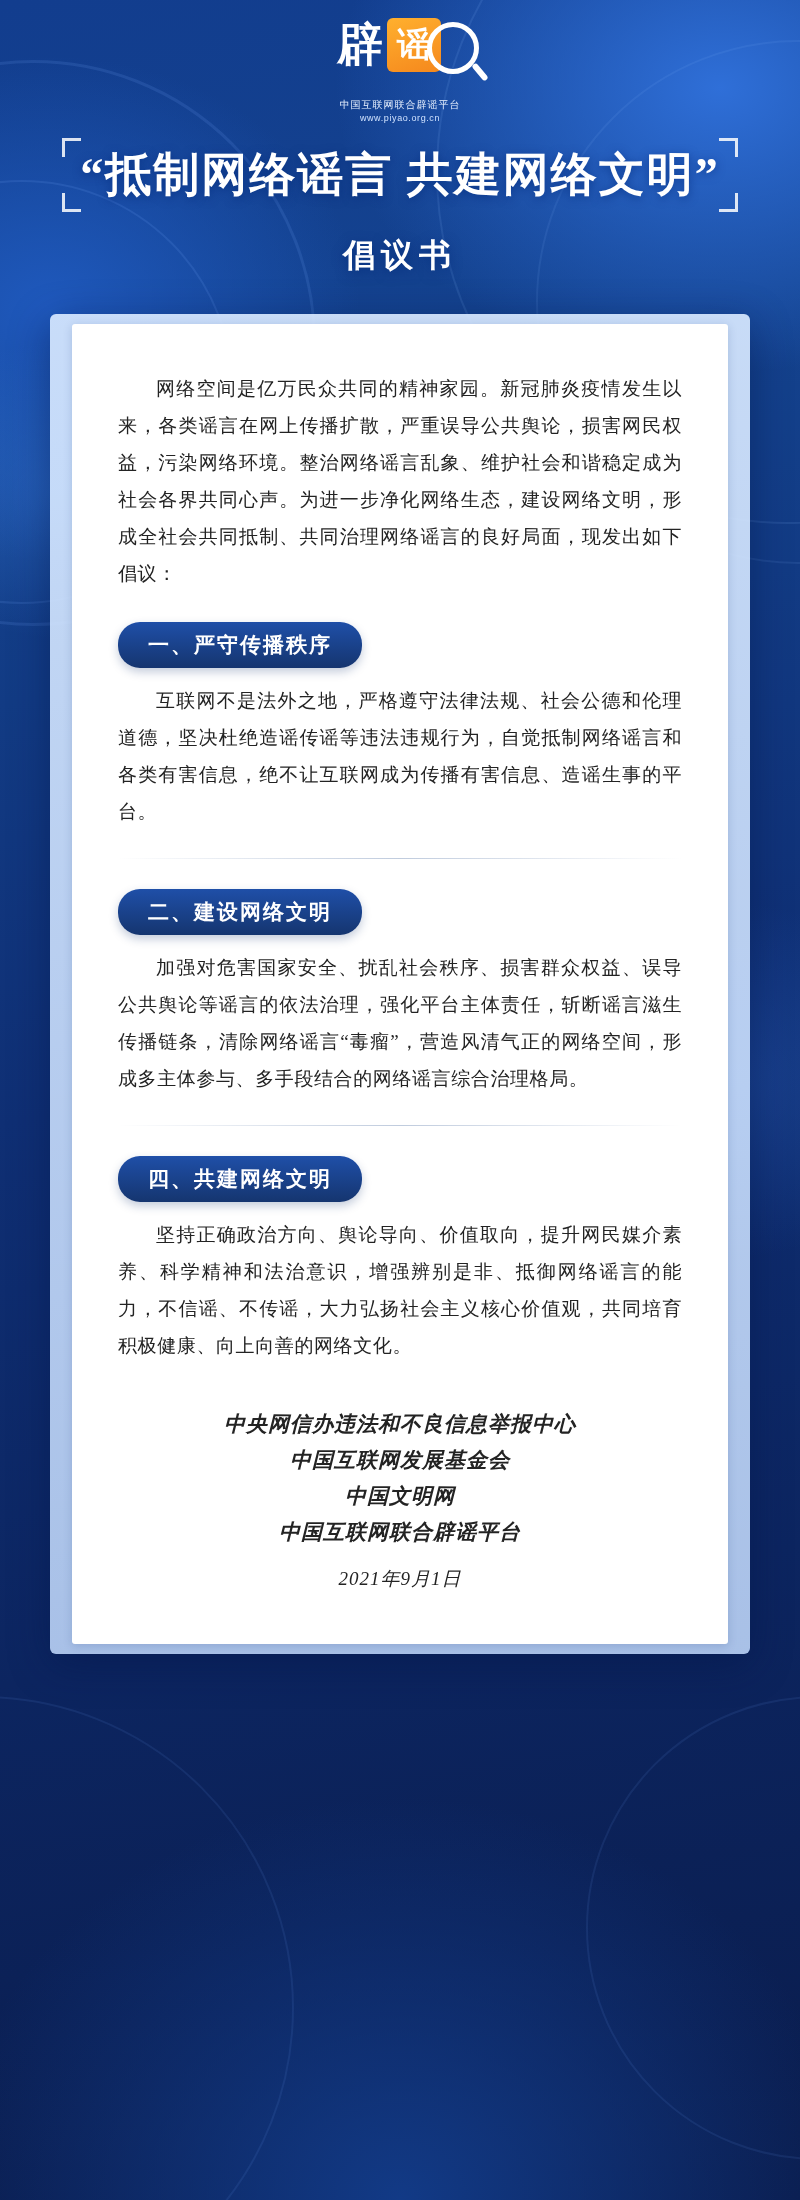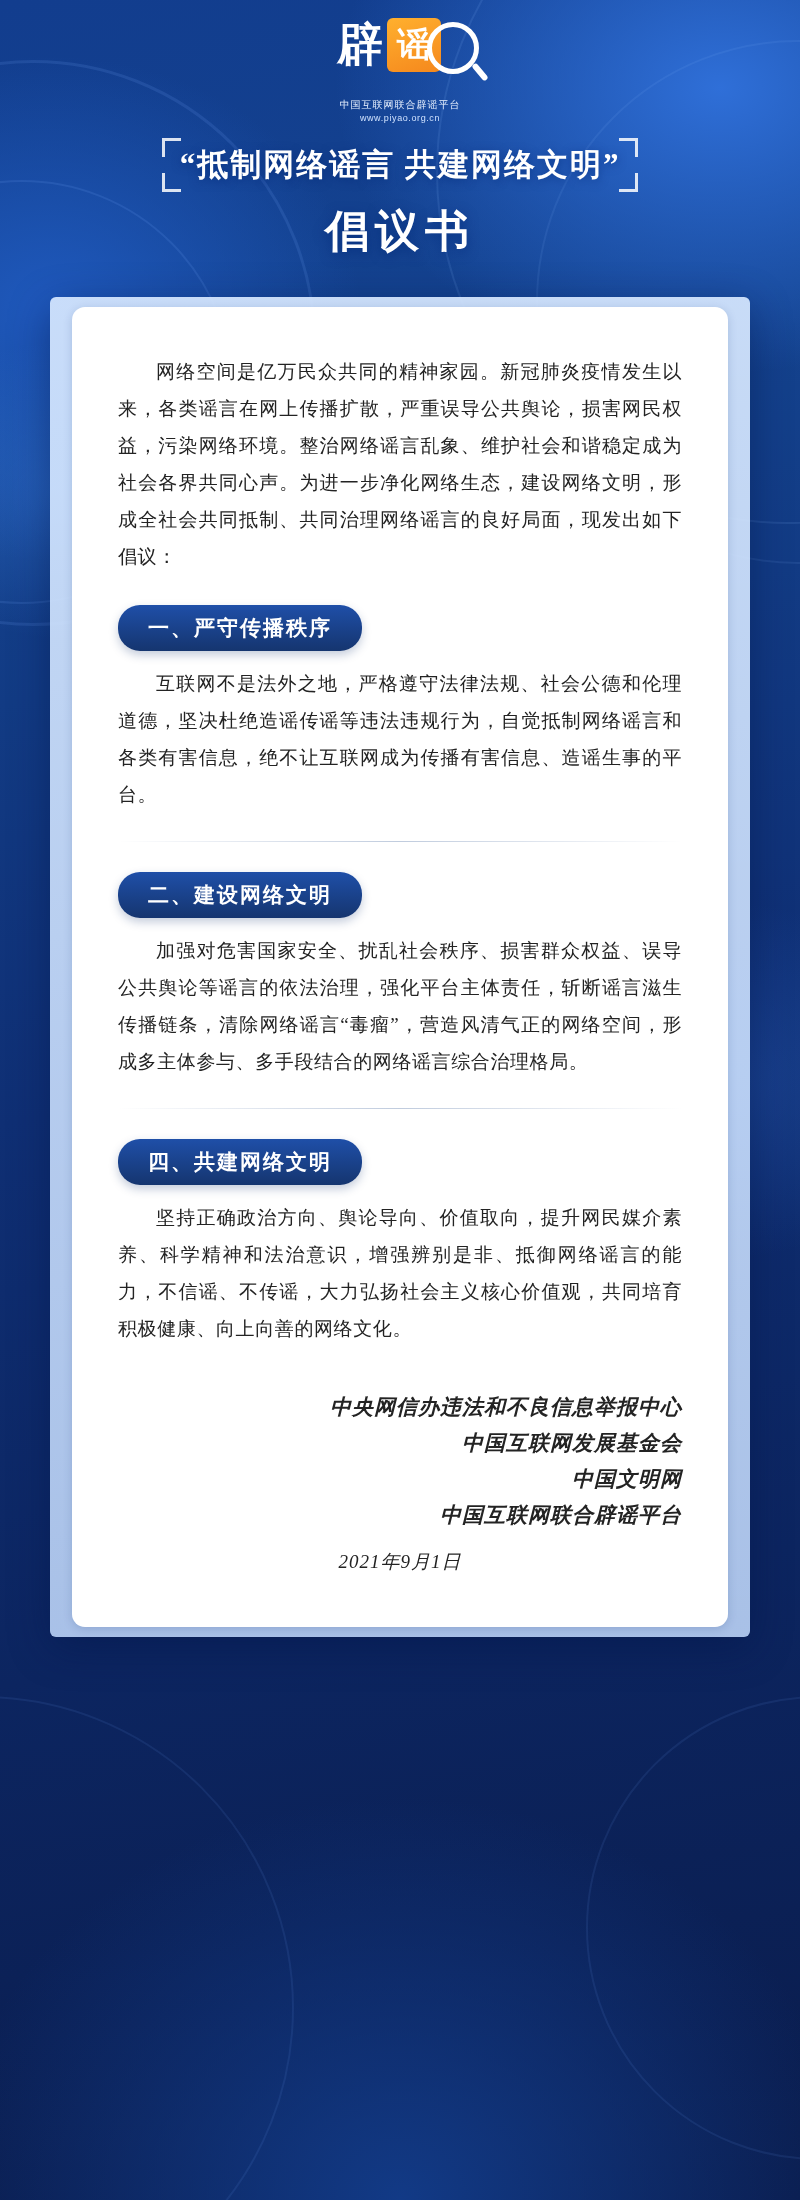--- a/index.html
+++ b/index.html
@@ -133,63 +133,63 @@
     position: relative;
     text-align: center;
     margin-top: 16px;
   }
   .title-main {
     display: inline-block;
     position: relative;
     color: #ffffff;
     font-family: "Liberation Serif", serif;
     font-weight: 700;
-    font-size: 31px;
+    font-size: 46px;
     letter-spacing: 2px;
     padding: 4px 18px;
     text-shadow: 0 2px 10px rgba(0,40,120,0.6);
   }
   .corner {
     position: absolute;
     width: 16px;
     height: 16px;
     border-color: rgba(255,255,255,0.85);
     border-style: solid;
     border-width: 0;
   }
   .c-tl { left: 0; top: -2px; border-left-width: 3px; border-top-width: 3px; }
   .c-tr { right: 0; top: -2px; border-right-width: 3px; border-top-width: 3px; }
   .c-bl { left: 0; bottom: -2px; border-left-width: 3px; border-bottom-width: 3px; }
   .c-br { right: 0; bottom: -2px; border-right-width: 3px; border-bottom-width: 3px; }
   .title-sub {
-    margin-top: 12px;
-    color: #ffffff;
-    font-family: "Liberation Serif", serif;
-    font-weight: 700;
-    font-size: 44px;
+    margin-top: 24px;
+    color: #ffffff;
+    font-family: "Liberation Serif", serif;
+    font-weight: 700;
+    font-size: 32px;
     letter-spacing: 6px;
     text-shadow: 0 3px 12px rgba(0,40,120,0.65);
   }
 
   
   .card-outer {
     position: relative;
     margin: 36px auto 0 auto;
     width: 700px;
     background: linear-gradient(180deg, rgba(215,232,255,0.92), rgba(196,220,255,0.85));
     border-radius: 6px;
     padding: 10px 0;
     box-shadow: 0 10px 40px rgba(0,20,70,0.45);
   }
   .card-inner {
     position: relative;
     width: 656px;
     margin: 0 auto;
     background: #ffffff;
-    border-radius: 13px;
+    border-radius: 3px;
     padding: 46px 46px 52px 46px;
     box-sizing: border-box;
     box-shadow: 0 2px 10px rgba(20,50,110,0.18);
   }
 
   .para {
     color: #232323;
     font-family: "Liberation Serif", serif;
     font-size: 19px;
     line-height: 37px;
@@ -218,21 +218,21 @@
     box-shadow: 0 4px 10px rgba(20,50,110,0.25);
   }
   .divider {
     height: 1px;
     background: linear-gradient(90deg, rgba(200,210,225,0), rgba(185,198,218,0.9), rgba(200,210,225,0));
     margin: 28px 0 0 0;
   }
 
   .signature {
     margin-top: 42px;
-    text-align: right;
+    text-align: center;
     color: #232323;
     font-family: "Liberation Serif", serif;
     font-style: italic;
     font-weight: 700;
     font-size: 21px;
     line-height: 36px;
     letter-spacing: 1px;
   }
   .sig-date {
     margin-top: 16px;

